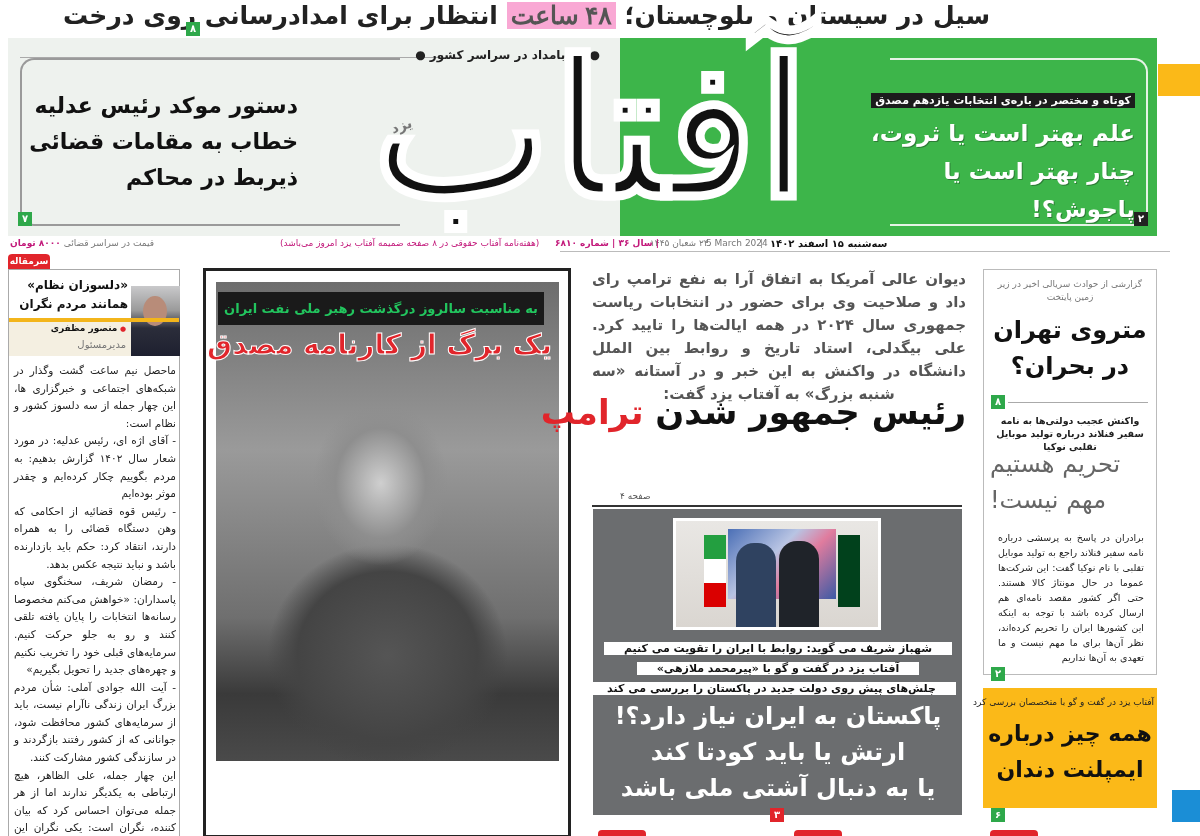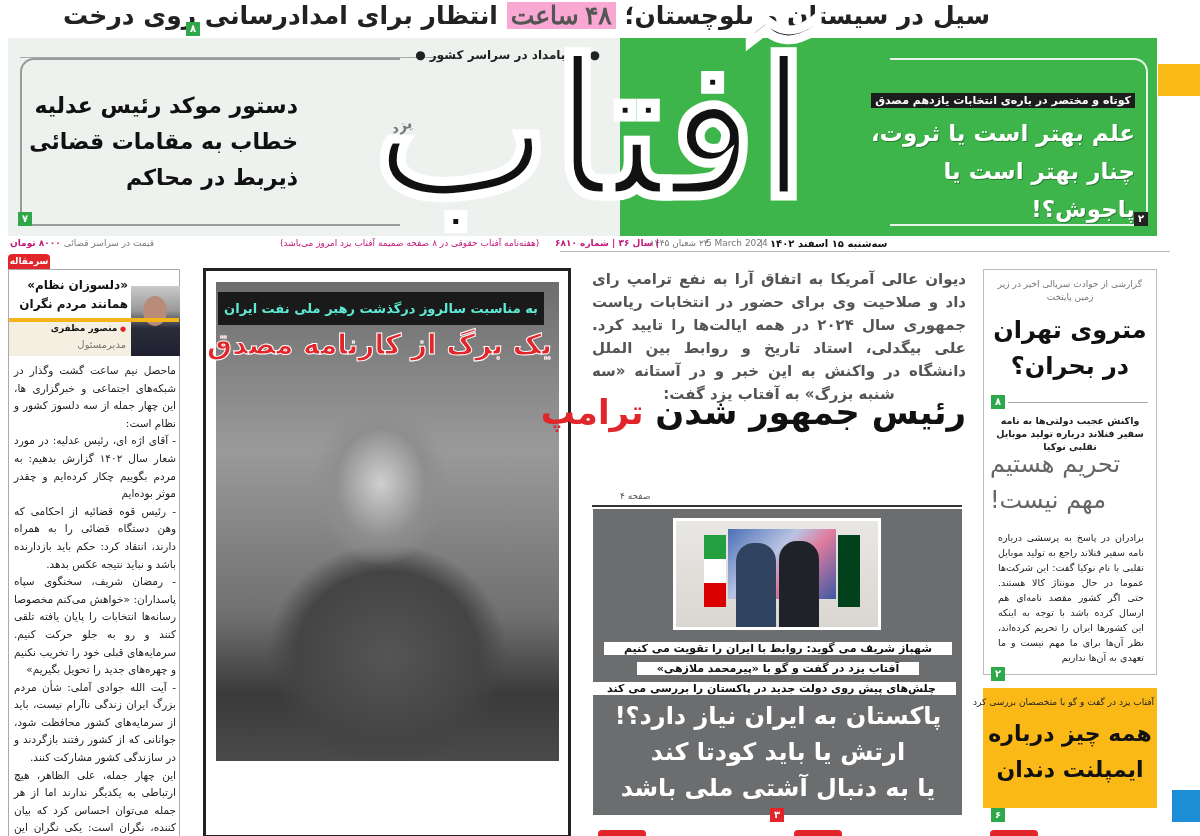--- a/index.html
+++ b/index.html
@@ -61,21 +61,21 @@
   .editorial-author::before { content: "● "; color: #e1252b; font-size: 7px; }
   .editorial-role { left: 14px; top: 339px; width: 112px; font-size: 10px; color: #777; text-align: right; }
   .editorial-body { left: 14px; top: 362px; width: 162px; font-size: 10.5px; line-height: 17.6px; text-align: justify; color: #222; }
   .editorial-body p { margin: 0; }
   .photo-box { left: 203px; top: 268px; width: 368px; height: 570px; border: 3px solid #222; background: #fff; }
   .photo-img { left: 216px; top: 282px; width: 343px; height: 479px; background:
       radial-gradient(ellipse 90px 110px at 48% 42%, #cfcfcf 0%, #8e8e8e 50%, transparent 75%),
       radial-gradient(ellipse 150px 140px at 50% 78%, #555 0%, #444 60%, transparent 80%),
       linear-gradient(180deg, #6d6d6d 0%, #9a9a9a 35%, #6f6f6f 70%, #3a3a3a 86%, #4a4a4a 100%); }
   .photo-kicker { left: 232px; top: 298px; width: 312px; text-align: center; }
-  .photo-kicker span { background: #1a1a1a; color: #5eead4; font-size: 13px; font-weight: bold; padding: 9px 6px; white-space: nowrap; margin-left: 38px; }
+  .photo-kicker span { background: #1a1a1a; color: #22c55e; font-size: 13px; font-weight: bold; padding: 9px 6px; white-space: nowrap; margin-left: 38px; }
   .photo-headline { left: 222px; top: 328px; width: 330px; text-align: center; font-size: 28px; font-weight: bold; color: #e1252b; -webkit-text-stroke: 1px #fff; white-space: nowrap; }
 
   
   .lead-body { left: 592px; top: 268px; width: 374px; font-size: 15px; font-weight: bold; line-height: 23px; text-align: justify; color: #555; text-align-last: center; }
   .lead-headline { left: 592px; top: 385px; width: 374px; font-size: 34px; font-weight: bold; line-height: 54px; text-align: center; color: #111; white-space: nowrap; }
   .lead-headline .red { color: #e1252b; }
   .lead-page { left: 620px; top: 491px; font-size: 9px; color: #555; }
   .lead-rule { left: 592px; top: 505px; width: 370px; height: 2px; background: #333; }
 
   

